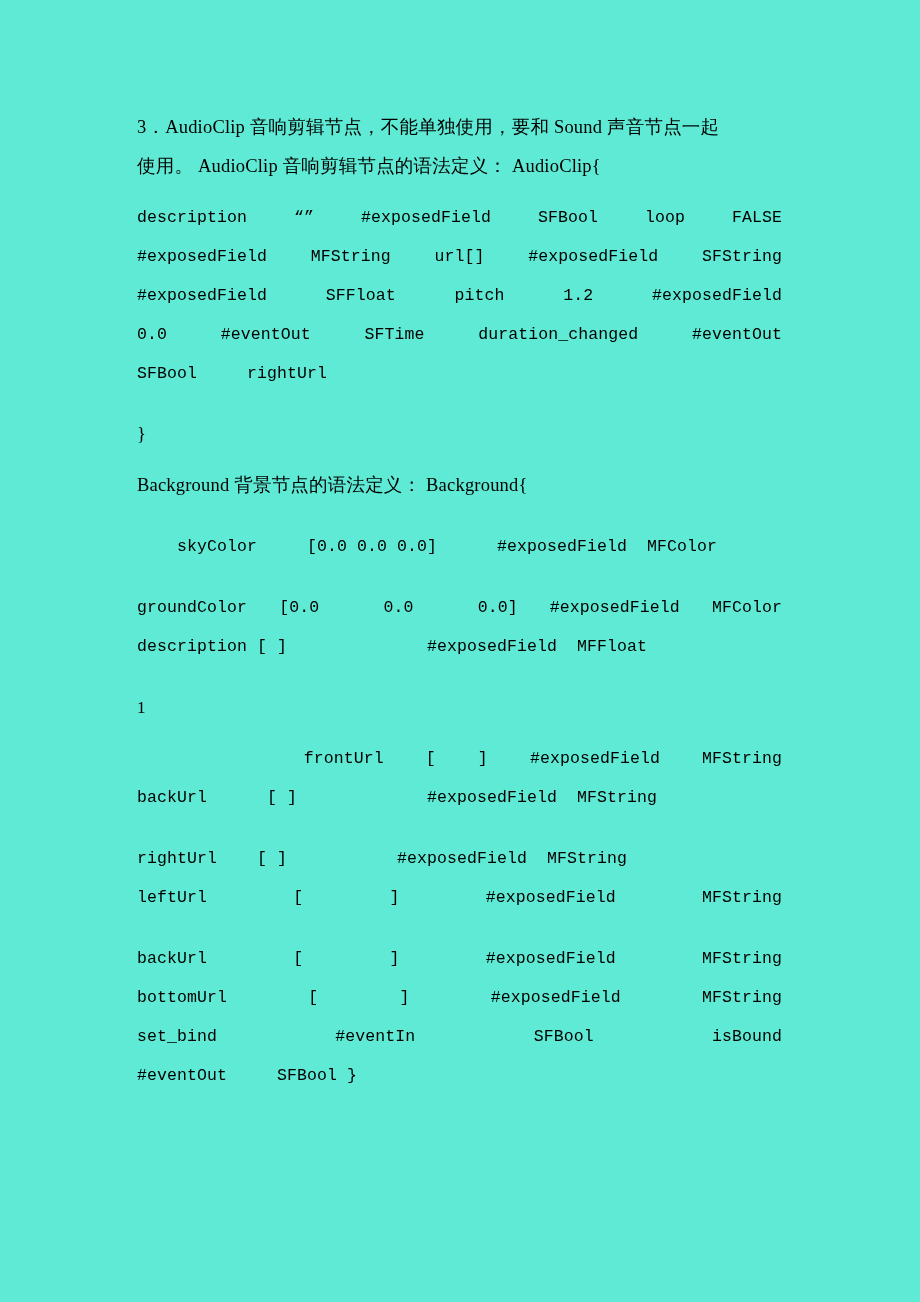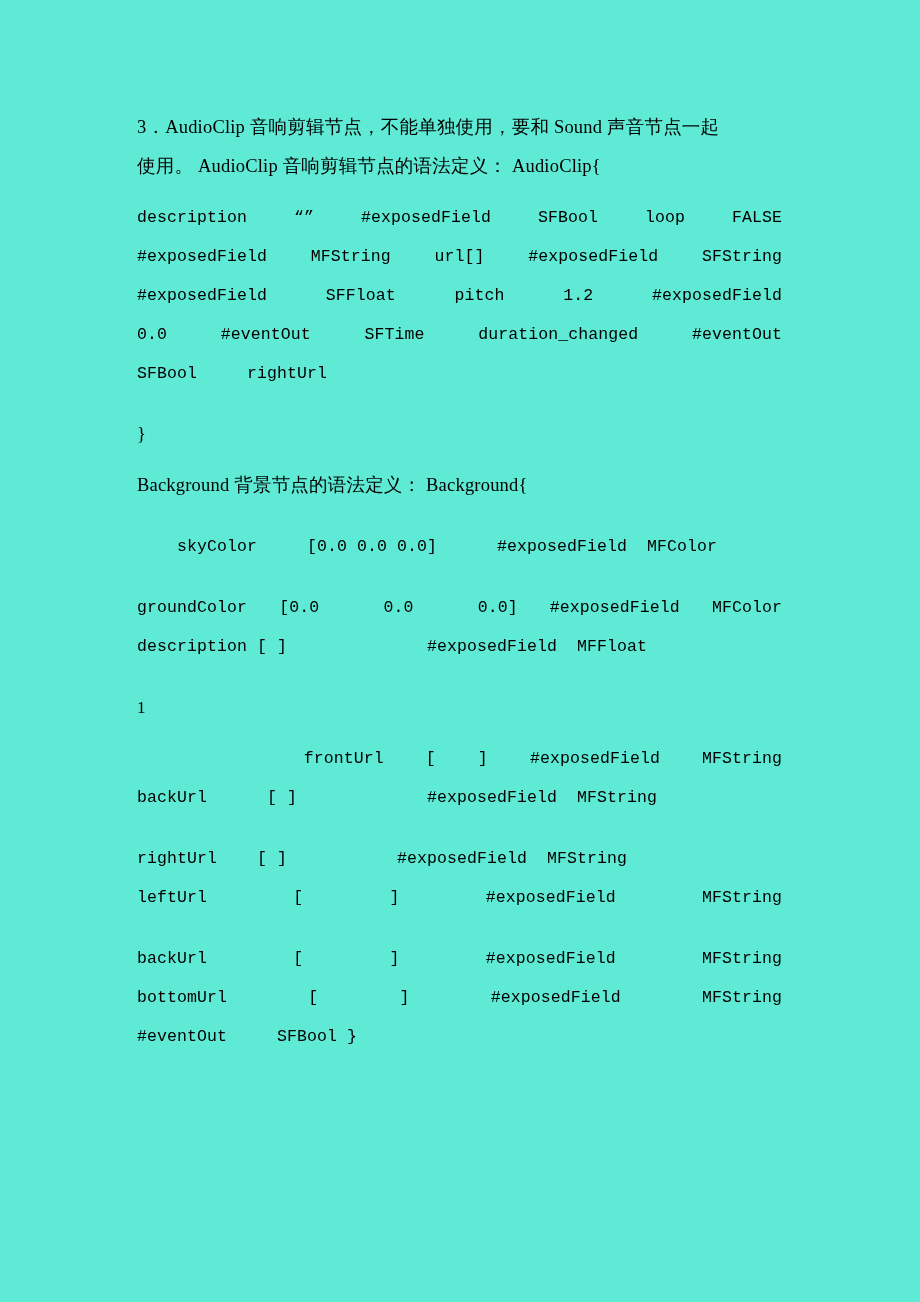--- a/index.html
+++ b/index.html
@@ -137,17 +137,18 @@
     <div class="code-block">
       <div class="code-line plain">rightUrl    [ ]           #exposedField  MFString</div>
       <div class="code-line justify"><span>leftUrl</span> <span>[ ]</span> <span>#exposedField</span> <span>MFString</span></div>
     </div>
 
     <div class="spacer-md"></div>
 
     <div class="code-block">
       <div class="code-line justify"><span>backUrl</span> <span>[ ]</span> <span>#exposedField</span> <span>MFString</span></div>
       <div class="code-line justify"><span>bottomUrl</span> <span>[ ]</span> <span>#exposedField</span> <span>MFString</span></div>
+      <div class="code-line justify"><span>set_bind</span> <span>#eventIn</span> <span>SFBool</span> <span>isBound</span></div>
       <div class="code-line plain">#eventOut     SFBool }</div>
     </div>
 
   </div>
 </div>
 
 </body></html>

